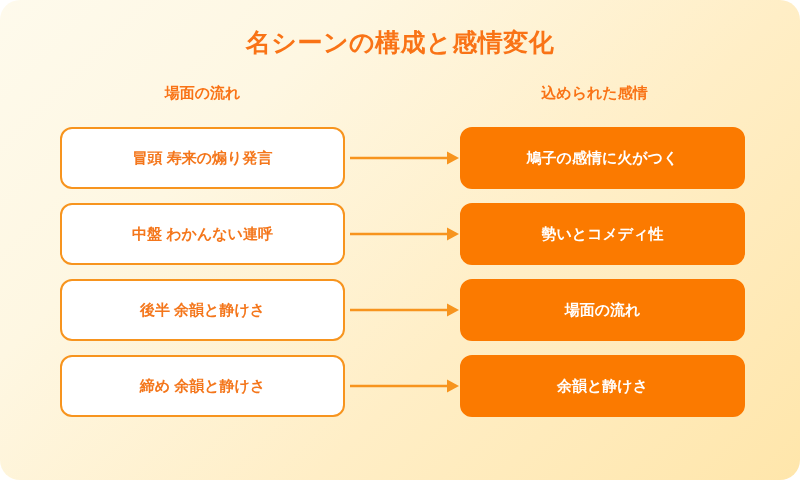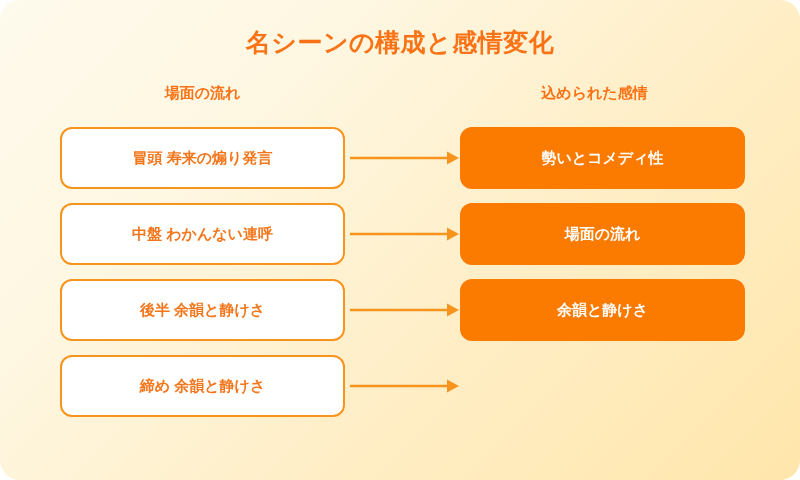--- a/index.html
+++ b/index.html
@@ -128,20 +128,23 @@
     <div class="node scene">
       <span>後半 余韻と静けさ</span>
     </div>
     <div class="node scene">
       <span>締め 余韻と静けさ</span>
     </div>
   </div>
 
   <div class="column" id="column-right">
     <div class="node emotion">
+      <span>鳩子の感情に火がつく</span>
+    </div>
+    <div class="node emotion">
       <span>勢いとコメディ性</span>
     </div>
     <div class="node emotion">
       <span>場面の流れ</span>
     </div>
     <div class="node emotion">
       <span>余韻と静けさ</span>
     </div>
   </div>
 

